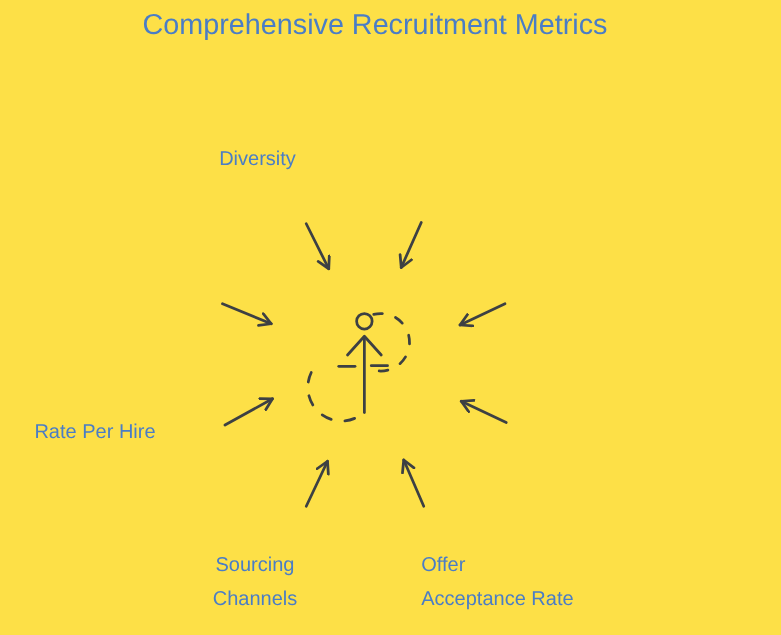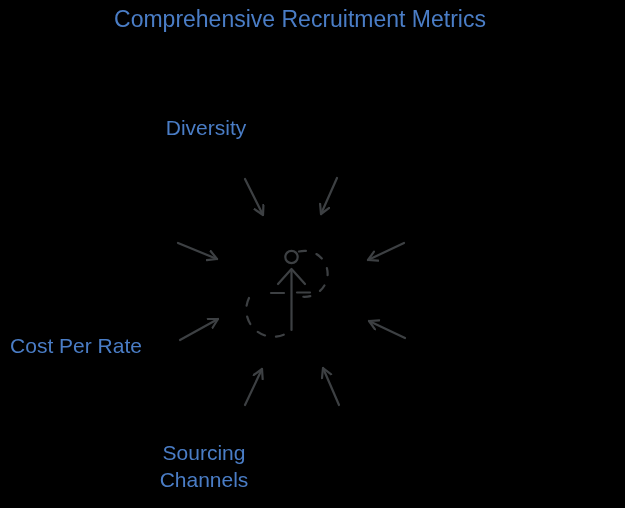--- a/index.html
+++ b/index.html
@@ -3,37 +3,37 @@
 <meta charset="utf-8">
 <style>
   :root{
     --blue:#4a7dc6;
     --gray:#3d4043;
   }
   html,body{margin:0;padding:0;background:#fff;}
   .canvas{
     position:relative;
     width:625px;height:508px;
-    background:#000000;
+    background:#fde047;
     overflow:hidden;
     font-family:"Liberation Sans", sans-serif;
   }
   .title{
     position:absolute;
     left:300px;top:4px;
     transform:translateX(-50%);
     font-size:23px;
     line-height:30px;
     color:var(--blue);
     white-space:nowrap;
   }
   .label{
     position:absolute;
     color:var(--blue);
-    font-size:21px;
+    font-size:16px;
     line-height:27px;
     white-space:pre-line;
   }
   .centered{
     transform:translateX(-50%);
     text-align:center;
   }
   svg.diagram{
     position:absolute;
     left:0;top:0;
@@ -47,23 +47,25 @@
   }
 </style>
 </head>
 <body>
 
 <div class="canvas">
 
   <div class="title">Comprehensive Recruitment Metrics</div>
 
   <div class="label centered" style="left:206px;top:114px;">Diversity</div>
-  <div class="label centered" style="left:76px;top:332px;">Cost Per Rate</div>
+  <div class="label centered" style="left:76px;top:332px;">Rate Per Hire</div>
   <div class="label centered" style="left:204px;top:439px;">Sourcing
 Channels</div>
+  <div class="label" style="left:337px;top:439px;">Offer
+Acceptance Rate</div>
 
   <svg class="diagram" width="625" height="508" viewBox="0 0 625 508">
     <defs>
       <marker id="ah" markerWidth="13" markerHeight="13" refX="10" refY="6" orient="auto" markerUnits="userSpaceOnUse">
         <path d="M1,1 L10,6 L1,11" fill="none" stroke="#3d4043" stroke-width="2.2" stroke-linecap="round" stroke-linejoin="round"></path>
       </marker>
     </defs>
 
     <path d="M245,179 L263,215" marker-end="url(#ah)"></path>
     <path d="M337,178 L321,214" marker-end="url(#ah)"></path>

